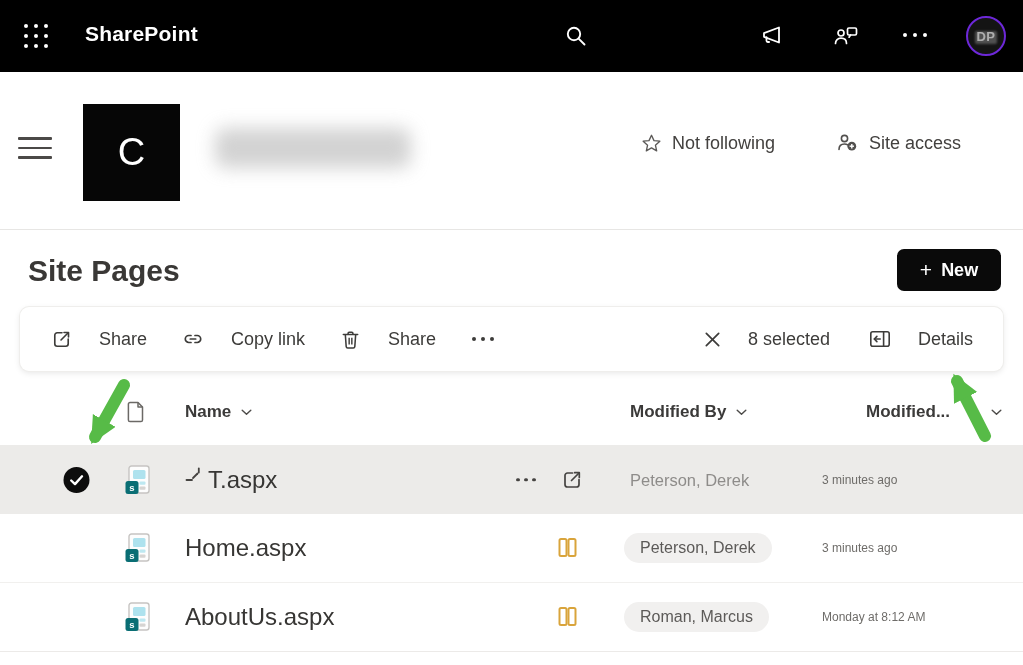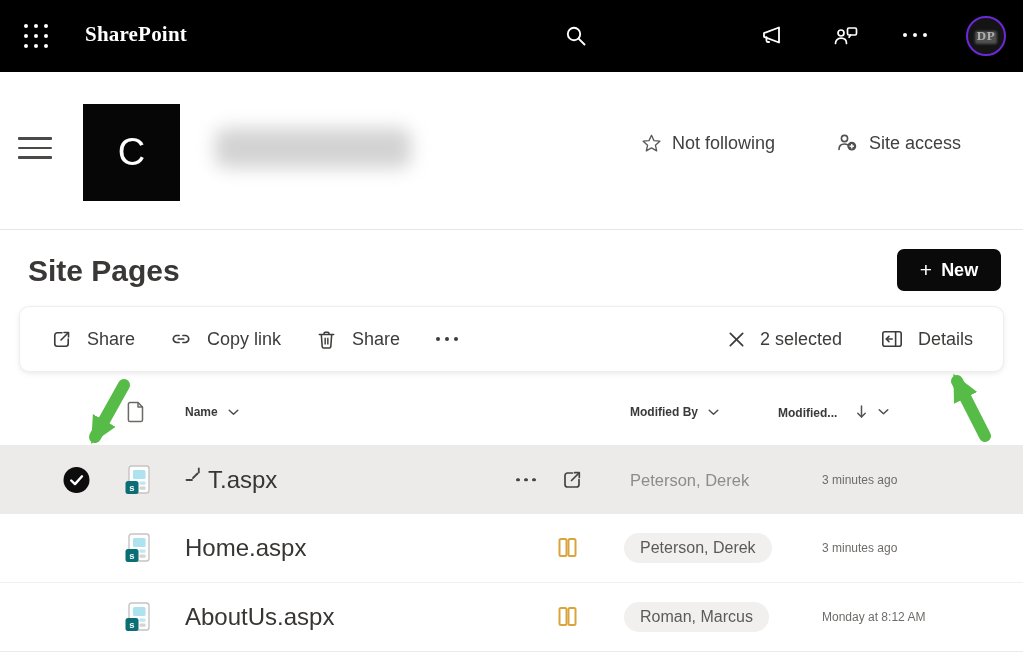--- a/index.html
+++ b/index.html
@@ -1,20 +1,20 @@
 <!DOCTYPE html>
 <html><head>
 <meta charset="utf-8">
 <style>
   * { margin:0; padding:0; box-sizing:border-box; }
   html,body { width:1023px; height:665px; background:#fff; font-family:"Liberation Sans", sans-serif; overflow:hidden; }
   .stage { position:relative; width:1023px; height:665px; background:#fff; }
 
   
-  .topbar { position:absolute; left:0; top:0; width:1023px; height:72px; background:#000;font-family:Liberation Serif, serif; }
+  .topbar { position:absolute; left:0; top:0; width:1023px; height:72px; background:#000; }
   .waffle { position:absolute; left:24px; top:24px; width:26px; height:26px; display:grid; grid-template-columns:repeat(3,4px); grid-template-rows:repeat(3,4px); gap:6px; cursor:pointer; }
   .waffle i { width:4px; height:4px; background:#fff; border-radius:50%; }
   .app-title { position:absolute; left:85px; top:22px; color:#fff; font-size:21px; font-weight:700; letter-spacing:.2px; }
   .tb-icon { position:absolute; top:23px; width:26px; height:26px; cursor:pointer; }
   .tb-dots { position:absolute; left:903px; top:33px; display:flex; gap:6px; cursor:pointer; }
   .tb-dots i { width:4px; height:4px; border-radius:50%; background:#fff; }
   .avatar { position:absolute; left:966px; top:16px; width:40px; height:40px; border-radius:50%; border:2px solid #6d28d9; background:#141414; color:#e3e3e3; display:flex; align-items:center; justify-content:center; font-size:13px; font-weight:700; letter-spacing:.5px; cursor:pointer; }
   .avatar .smudge { position:absolute; left:7px; top:13px; width:22px; height:13px; background:rgba(130,130,130,.55); border-radius:2px; filter:blur(1px); }
 
   
@@ -29,31 +29,31 @@
 
   
   .page-title { position:absolute; left:28px; top:254px; font-size:30px; font-weight:700; color:#3a3836; }
   .new-btn { position:absolute; left:897px; top:249px; width:104px; height:42px; background:#0a0a0a; border-radius:7px; color:#fff; display:flex; align-items:center; justify-content:center; gap:9px; font-size:18px; font-weight:600; cursor:pointer; }
   .new-btn .plus { font-size:21px; font-weight:400; line-height:1; margin-top:-2px; }
 
   
   .cmdbar { position:absolute; left:20px; top:307px; width:983px; height:64px; background:#fff; border-radius:9px; box-shadow:0 0 0 1px #efeeec, 0 2px 6px rgba(0,0,0,.10); display:flex; align-items:center; }
   .cmd-left { display:flex; align-items:center; margin-left:30px; gap:34px; }
   .cmd-right { display:flex; align-items:center; margin-left:auto; margin-right:30px; gap:38px; }
-  .cmd-item { display:flex; align-items:center; gap:14px; color:#3d3c3a; font-size:18px; cursor:pointer; white-space:nowrap; }
+  .cmd-item { display:flex; align-items:center; gap:26px; color:#3d3c3a; font-size:18px; cursor:pointer; white-space:nowrap; }
   .cmd-overflow { display:flex; gap:5px; cursor:pointer; padding:6px 2px; }
   .cmd-overflow i { width:4px; height:4px; border-radius:50%; background:#3d3c3a; }
 
   
   .thead { position:absolute; left:0; top:388px; width:1023px; height:48px; }
-  .thead .hcell { position:absolute; top:50%; transform:translateY(-50%); display:flex; align-items:center; gap:10px; font-size:12px; font-weight:700; color:#3b3a39; cursor:pointer; }
+  .thead .hcell { position:absolute; top:50%; transform:translateY(-50%); display:flex; align-items:center; gap:10px; font-size:17px; font-weight:700; color:#3b3a39; cursor:pointer; }
   .h-icon { left:127px; }
   .h-name { left:185px; }
   .h-modby { left:630px; }
-  .h-mod { left:778px; }
+  .h-mod { left:866px; }
   .row { position:absolute; left:0; width:1023px; height:69px; background:#fff; }
   .row.sel { background:#ecebe9; }
   .row-0 { top:445px; }
   .row-1 { top:514px; border-bottom:1px solid #f1f0ee; }
   .row-2 { top:583px; border-bottom:1px solid #eceae8; }
   .cell { position:absolute; top:50%; transform:translateY(-50%); }
   .c-check { left:63px; width:27px; height:27px; cursor:pointer; }
   .c-ficon { left:124px; width:27px; height:31px; cursor:pointer; }
   .c-name { left:185px; font-size:24px; color:#373634; cursor:pointer; display:flex; align-items:center; gap:4px; }
   .c-dots { left:512px; display:flex; gap:4.5px; cursor:pointer; padding:8px 4px; }
@@ -188,21 +188,21 @@
           <i></i>
         </div>
     </div>
 
     <div class="cmd-right">
       <div class="cmd-item">
         <svg class="ico" width="19" height="19" viewBox="0 0 20 20">
           <line x1="3.5" y1="3.5" x2="16.5" y2="16.5" stroke="#3d3c3a" stroke-width="1.8" stroke-linecap="round"></line>
           <line x1="16.5" y1="3.5" x2="3.5" y2="16.5" stroke="#3d3c3a" stroke-width="1.8" stroke-linecap="round"></line>
         </svg>
-        <span>2 selected</span>
+        <span>8 selected</span>
       </div>
       <div class="cmd-item">
         <svg class="ico" width="24" height="24" viewBox="0 0 24 24">
           <rect x="2.8" y="4.8" width="18.4" height="14.4" rx="2" fill="none" stroke="#3d3c3a" stroke-width="1.6"></rect>
           <line x1="15.6" y1="4.8" x2="15.6" y2="19.2" stroke="#3d3c3a" stroke-width="1.6"></line>
           <line x1="6.4" y1="12" x2="12.2" y2="12" stroke="#3d3c3a" stroke-width="1.6" stroke-linecap="round"></line>
           <polyline points="8.9,9.4 6.3,12 8.9,14.6" fill="none" stroke="#3d3c3a" stroke-width="1.6" stroke-linecap="round" stroke-linejoin="round"></polyline>
         </svg>
         <span>Details</span>
       </div>

